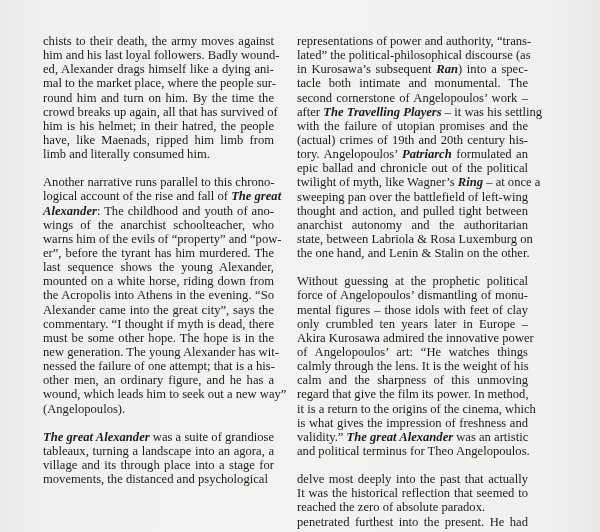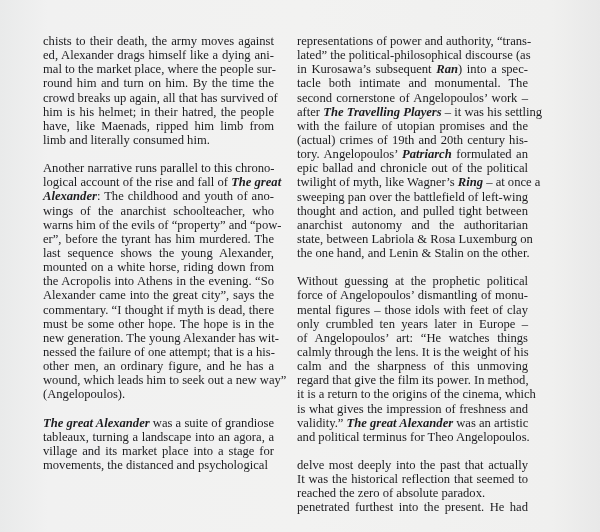--- a/index.html
+++ b/index.html
@@ -47,20 +47,21 @@
   }
   .column i { font-style: italic; font-weight: bold; }
 </style>
 </head>
 <body>
 
 <div class="page">
   <div class="column col-left" id="col-left">
       <p>
         <span class="line">chists to their death, the army moves against</span>
+        <span class="line">him and his last loyal followers. Badly wound-</span>
         <span class="line">ed, Alexander drags himself like a dying ani-</span>
         <span class="line">mal to the market place, where the people sur-</span>
         <span class="line">round him and turn on him. By the time the</span>
         <span class="line">crowd breaks up again, all that has survived of</span>
         <span class="line">him is his helmet; in their hatred, the people</span>
         <span class="line">have, like Maenads, ripped him limb from</span>
         <span class="line last">limb and literally consumed him.</span>
       </p>
       <p>
         <span class="line">Another narrative runs parallel to this chrono-</span>
@@ -77,21 +78,21 @@
         <span class="line">must be some other hope. The hope is in the</span>
         <span class="line">new generation. The young Alexander has wit-</span>
         <span class="line">nessed the failure of one attempt; that is a his-</span>
         <span class="line">other men, an ordinary figure, and he has a</span>
         <span class="line">wound, which leads him to seek out a new way”</span>
         <span class="line last">(Angelopoulos).</span>
       </p>
       <p>
         <span class="line"><i>The great Alexander</i> was a suite of grandiose</span>
         <span class="line">tableaux, turning a landscape into an agora, a</span>
-        <span class="line">village and its market place into a stage for</span>
+        <span class="line">village and its through place into a stage for</span>
         <span class="line last">movements, the distanced and psychological</span>
       </p>
     </div>
   <div class="column col-right" id="col-right">
       <p>
         <span class="line">representations of power and authority, “trans-</span>
         <span class="line">lated” the political-philosophical discourse (as</span>
         <span class="line">in Kurosawa’s subsequent <i>Ran</i>) into a spec-</span>
         <span class="line">tacle both intimate and monumental. The</span>
         <span class="line">second cornerstone of Angelopoulos’ work –</span>
@@ -105,20 +106,21 @@
         <span class="line">thought and action, and pulled tight between</span>
         <span class="line">anarchist autonomy and the authoritarian</span>
         <span class="line">state, between Labriola &amp; Rosa Luxemburg on</span>
         <span class="line last">the one hand, and Lenin &amp; Stalin on the other.</span>
       </p>
       <p>
         <span class="line">Without guessing at the prophetic political</span>
         <span class="line">force of Angelopoulos’ dismantling of monu-</span>
         <span class="line">mental figures – those idols with feet of clay</span>
         <span class="line">only crumbled ten years later in Europe –</span>
+        <span class="line">Akira Kurosawa admired the innovative power</span>
         <span class="line">of Angelopoulos’ art: “He watches things</span>
         <span class="line">calmly through the lens. It is the weight of his</span>
         <span class="line">calm and the sharpness of this unmoving</span>
         <span class="line">regard that give the film its power. In method,</span>
         <span class="line">it is a return to the origins of the cinema, which</span>
         <span class="line">is what gives the impression of freshness and</span>
         <span class="line">validity.” <i>The great Alexander</i> was an artistic</span>
         <span class="line last">and political terminus for Theo Angelopoulos.</span>
       </p>
       <p>

